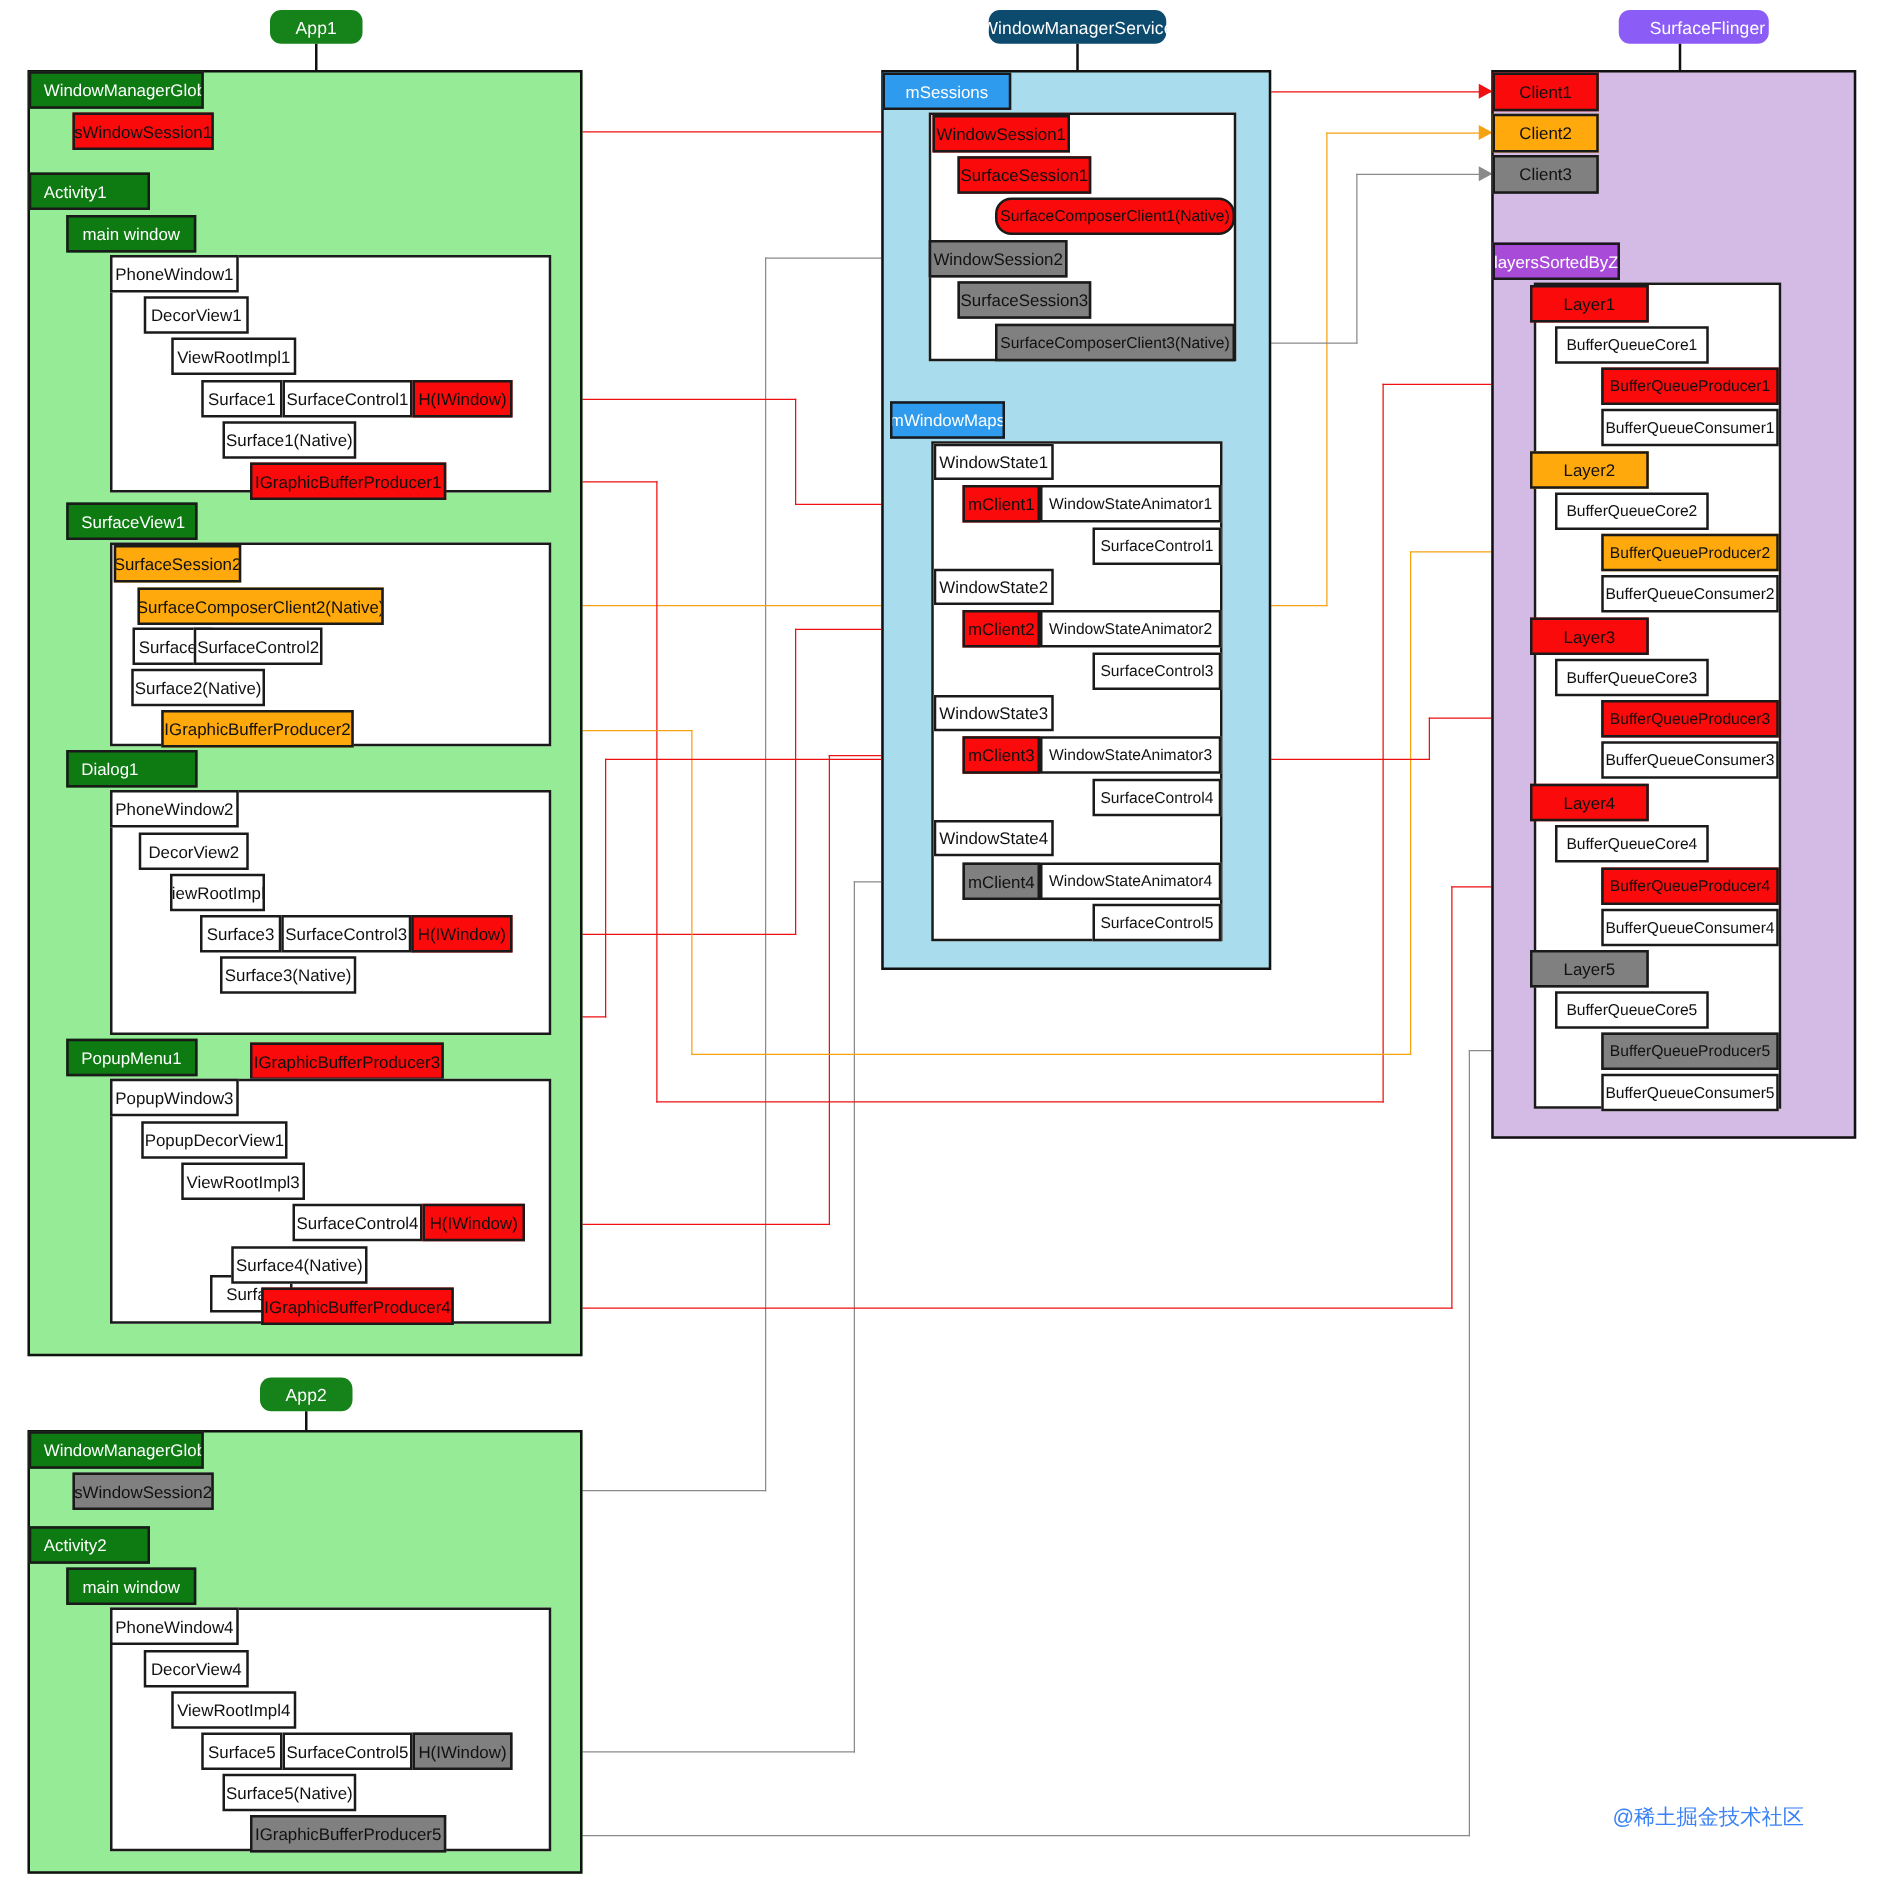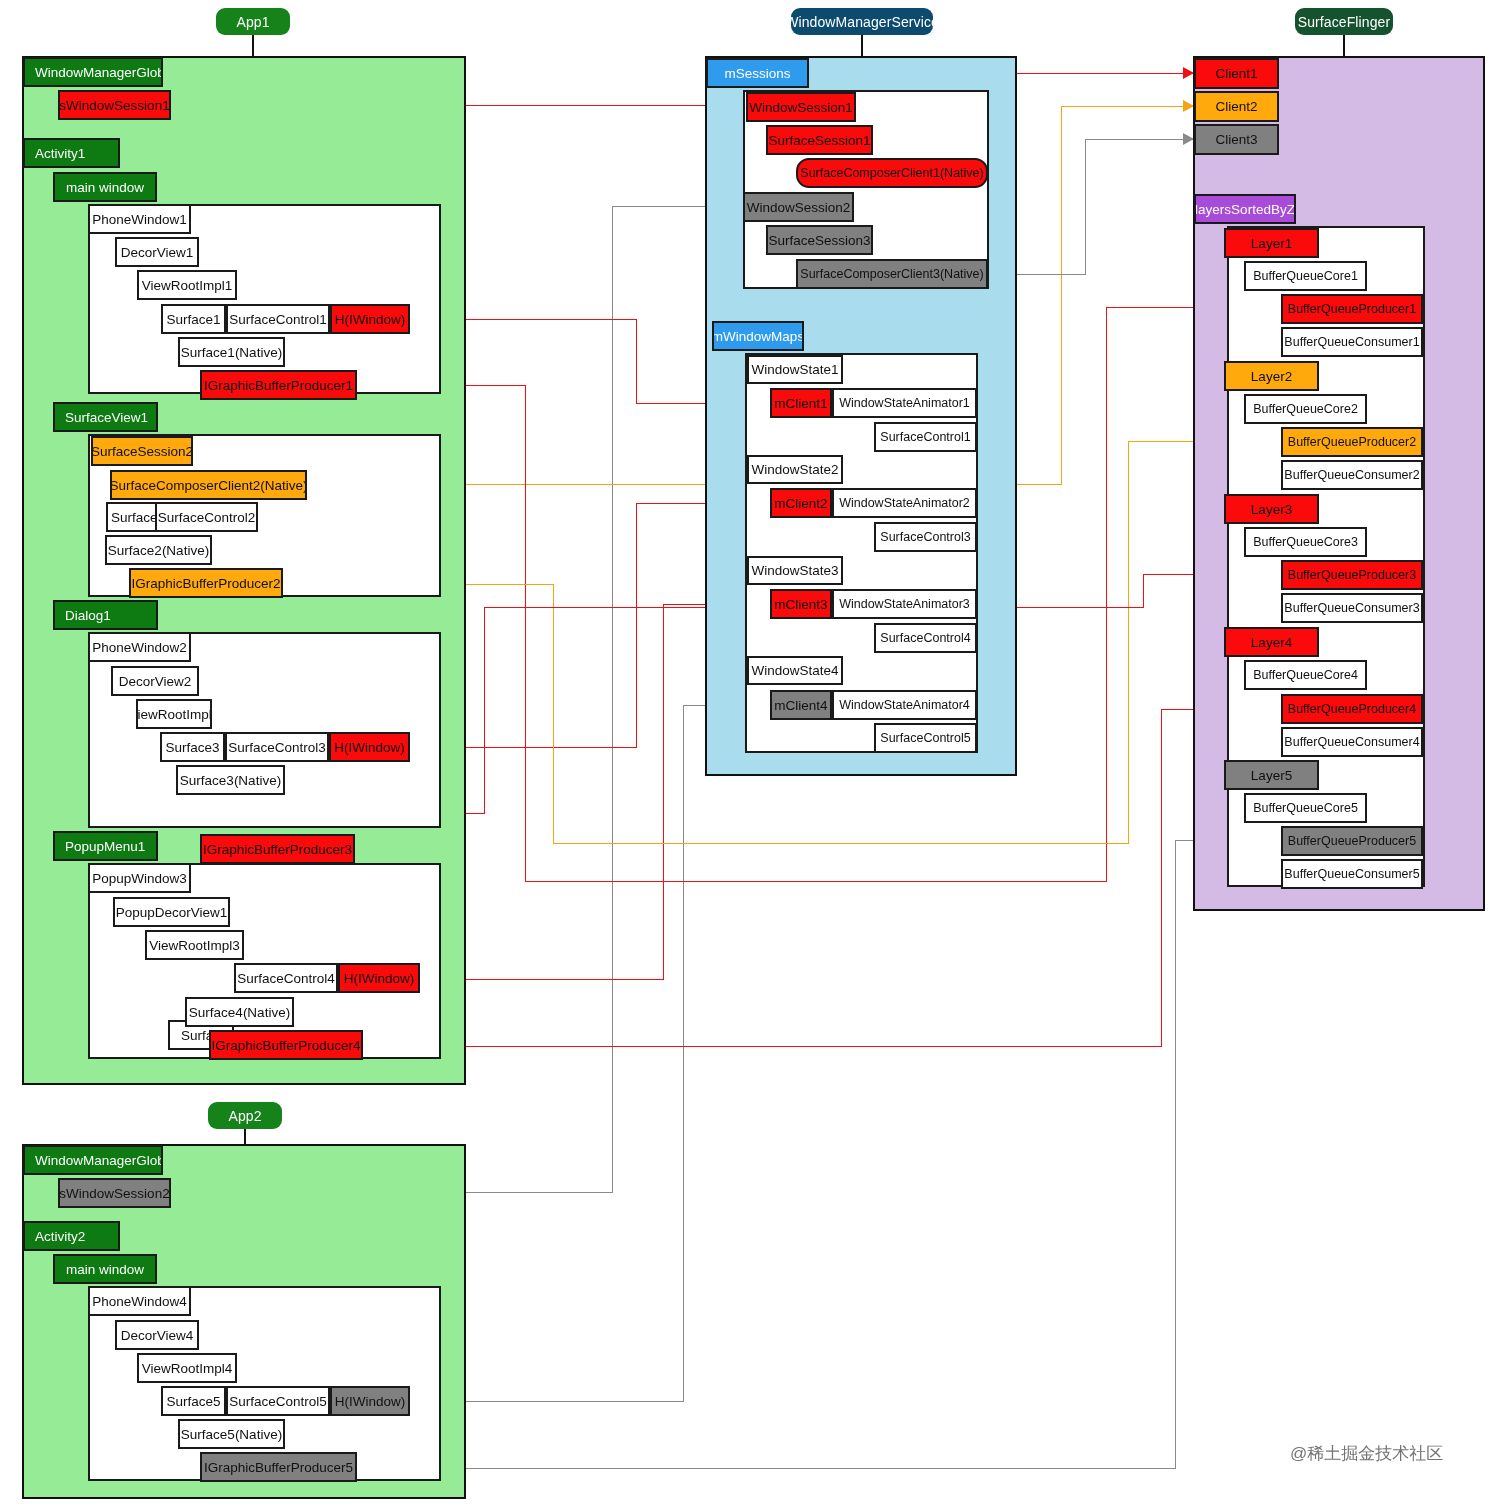--- a/index.html
+++ b/index.html
@@ -3,21 +3,21 @@
 <meta charset="utf-8">
 <style>
   html,body{margin:0;padding:0;background:#fff;}
   body{font-family:"Liberation Sans", sans-serif;}
   #stage{position:relative;width:1512px;height:1505px;background:#ffffff;overflow:hidden;}
 
   .pill{position:absolute;border-radius:9px;display:flex;align-items:center;justify-content:center;
         color:#fff;font-size:14px;letter-spacing:.1px;white-space:nowrap;}
   .pill.green{background:#15821a;}
   .pill.blue{background:#0c4a6e;}
-  .pill.purple{background:#14532d;}
+  .pill.purple{background:#8b5cf6;padding-left:22px;}
 
   .stem{position:absolute;background:#111;width:2px;}
 
   .region{position:absolute;border:2px solid #111;box-sizing:border-box;}
   .region.green{background:#96eb96;}
   .region.blue{background:#a9dcec;}
   .region.purple{background:#d3bbe5;}
 
   .box{position:absolute;border:2px solid #1a1a1a;box-sizing:border-box;display:flex;
        align-items:center;justify-content:center;font-size:13.5px;white-space:nowrap;overflow:hidden;}
@@ -39,21 +39,21 @@
   .c-org{border-color:#f5a313;}
   .c-gry{border-color:#8a8a8a;}
 
   .arrow{position:absolute;width:0;height:0;border-top:6px solid transparent;border-bottom:6px solid transparent;}
   .arrow.right{border-left:11px solid currentColor;}
   .arrow.left{border-right:11px solid currentColor;}
   .a-red{color:#ef1111;}
   .a-org{color:#f5a313;}
   .a-gry{color:#8a8a8a;}
 
-  .watermark{position:absolute;color:#737373;font-size:17px;white-space:nowrap;}
+  .watermark{position:absolute;color:#3b82f6;font-size:17px;white-space:nowrap;}
 </style>
 </head>
 <body>
 
 <div id="stage">
 
   <div class="ln lnh c-red" style="left:170px;top:105px;width:563px;"></div>
   <div class="arrow right a-red" style="left:730px;top:99px;"></div>
 
   <div class="ln lnh c-gry" style="left:170px;top:1192px;width:443px;"></div>

